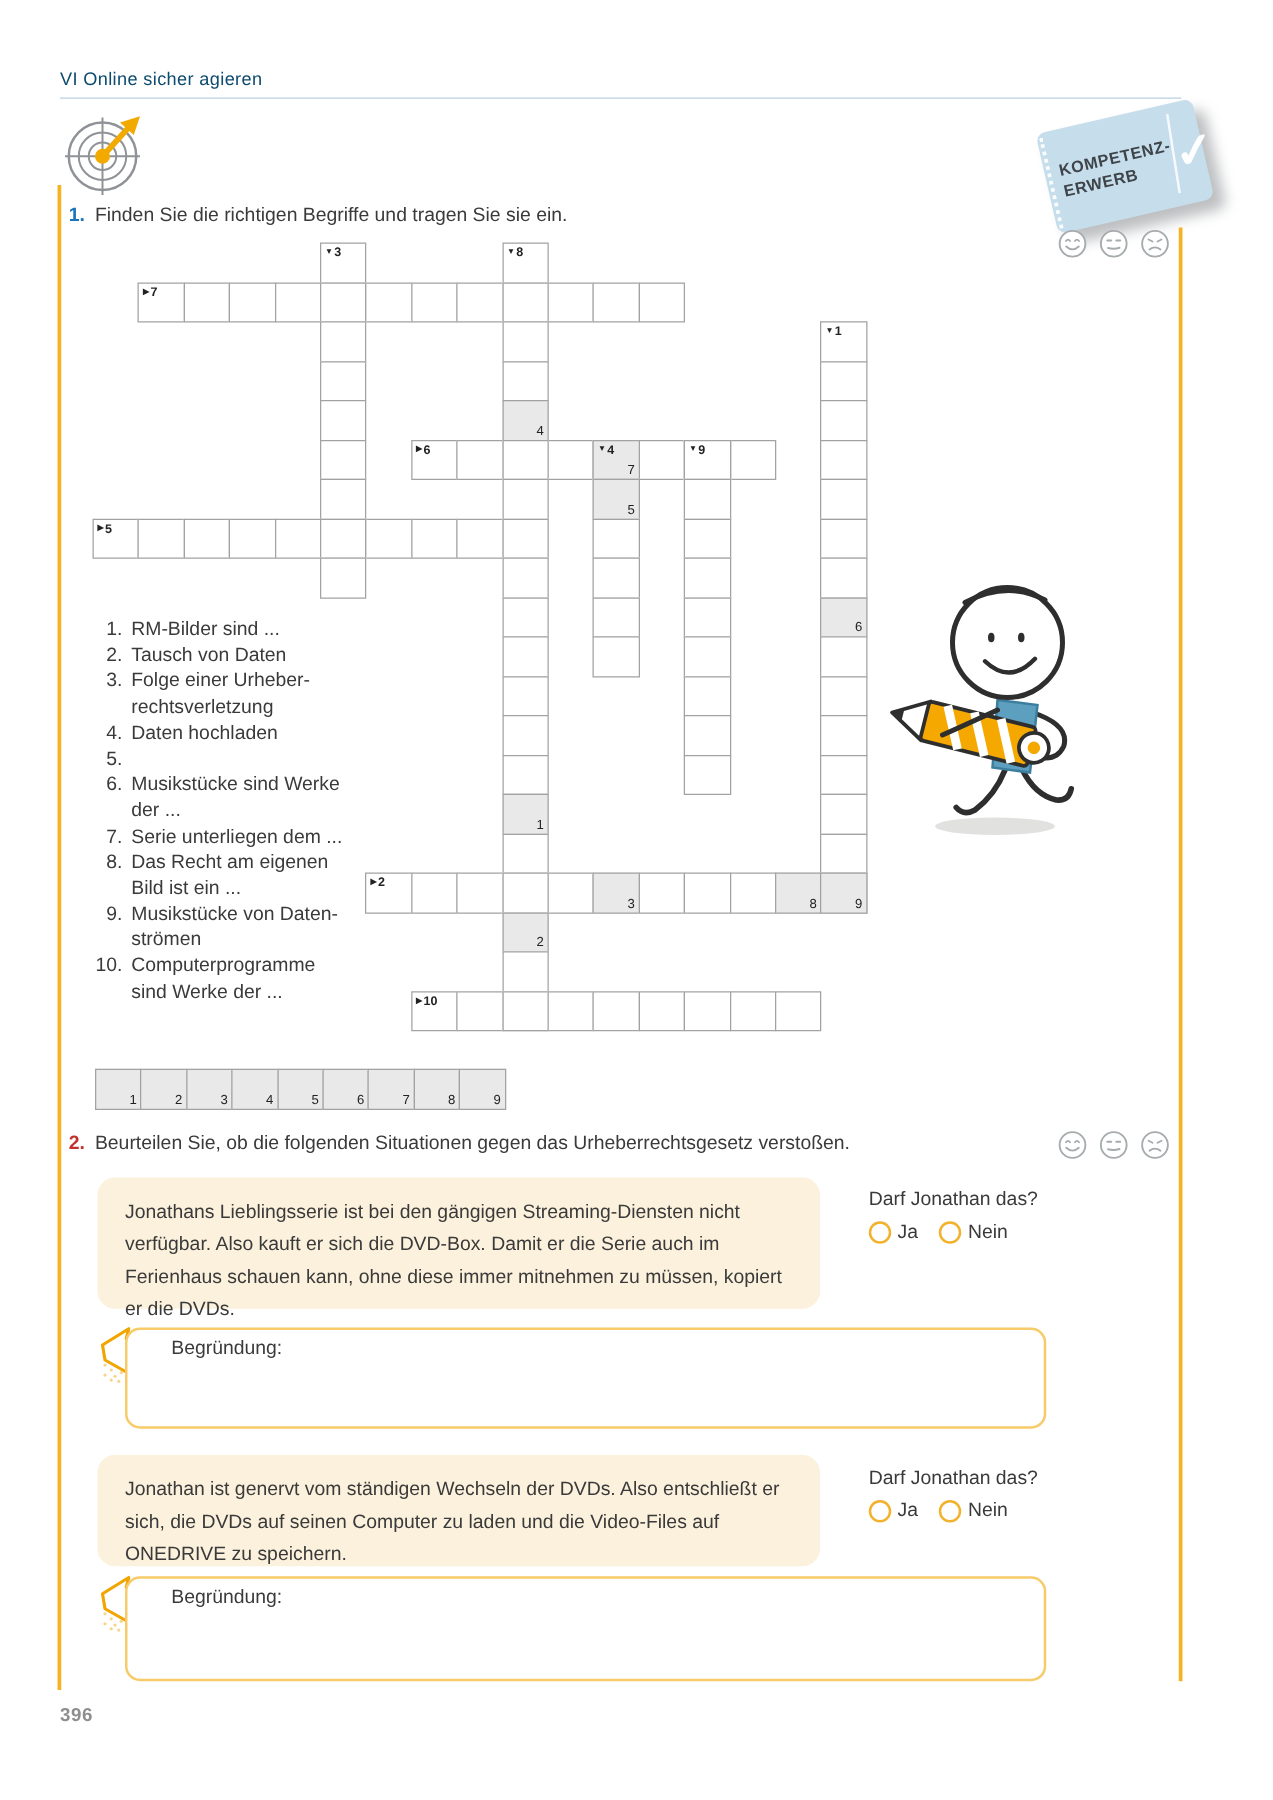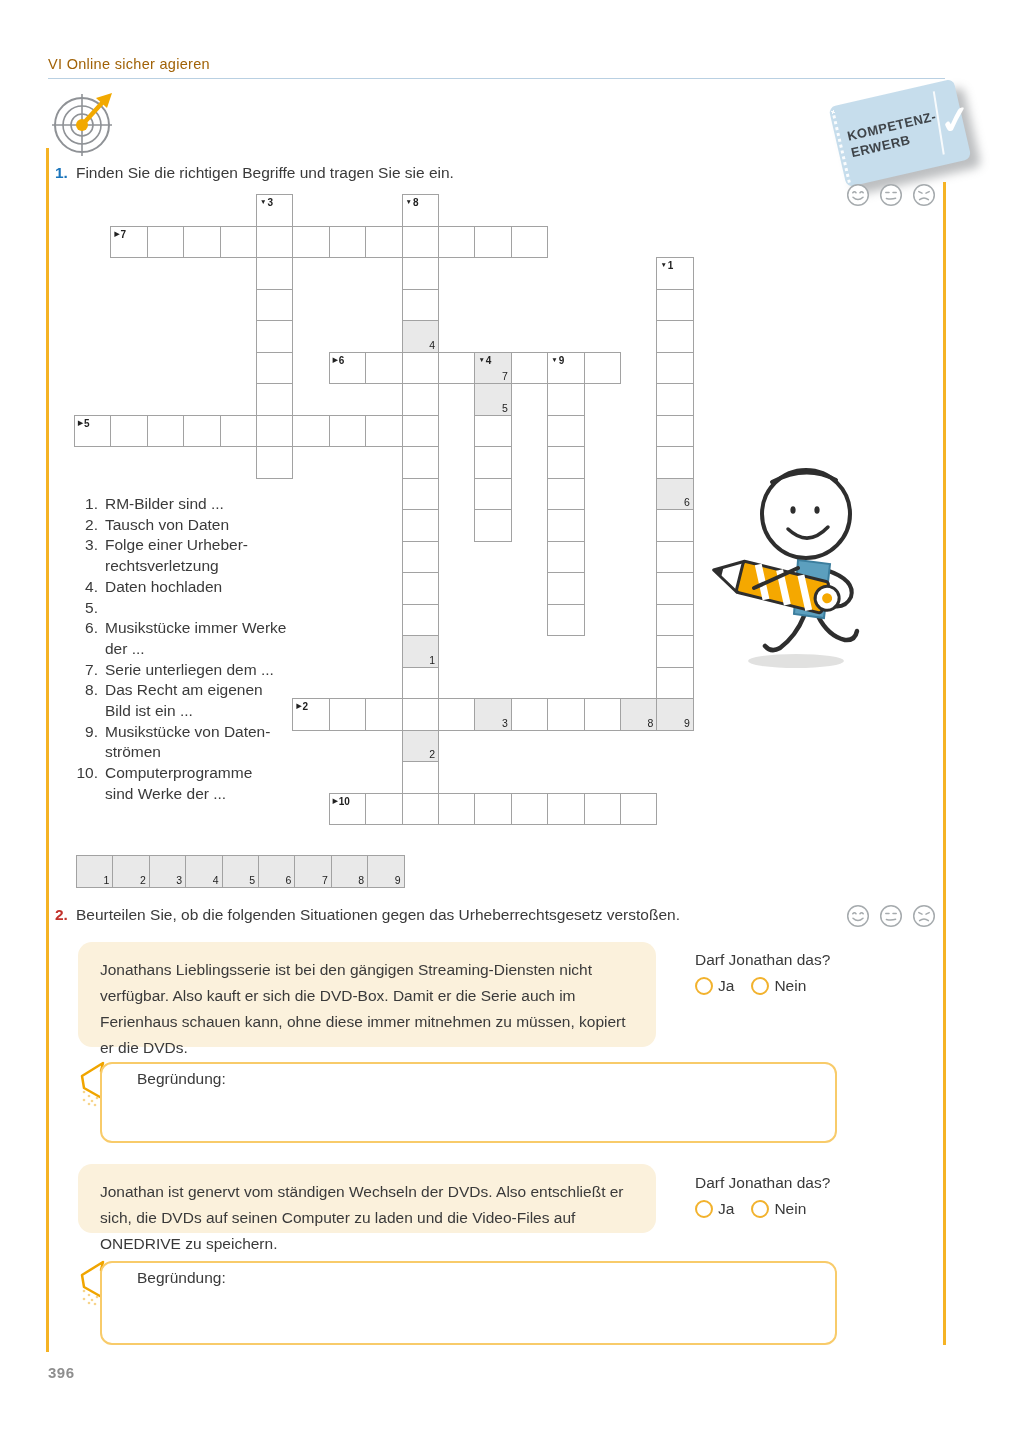--- a/index.html
+++ b/index.html
@@ -1,19 +1,19 @@
 <!DOCTYPE html>
 <html><head>
 <meta charset="utf-8">
 <style>
   html,body{margin:0;padding:0;background:#fff;}
   .page{position:relative;width:1018px;height:1440px;background:#fff;overflow:hidden;
         font-family:"Liberation Sans",sans-serif;color:#3a3a3a;}
 
-  .breadcrumb{position:absolute;left:48px;top:56px;font-size:14.5px;letter-spacing:.3px;color:#a16207;}
+  .breadcrumb{position:absolute;left:48px;top:56px;font-size:14.5px;letter-spacing:.3px;color:#0c4a6e;}
   .head-rule{position:absolute;left:48px;top:78px;width:897px;height:1px;background:#b9d0e2;}
 
   .banner{position:absolute;left:48px;top:102px;width:892px;height:45px;background:#f2a900;
           border-radius:14px 8px 12px 20px / 10px 14px 8px 12px;display:flex;align-items:center;}
   .banner-title{margin-left:102px;color:#fff;font-weight:bold;font-size:17px;letter-spacing:.2px;}
   .target-icon{position:absolute;left:52px;top:88px;}
 
   .badge{position:absolute;left:836px;top:92px;width:128px;height:82px;background:#c6ddec;
          transform:rotate(-13deg);border-radius:7px;display:flex;align-items:center;
          box-shadow:8px 10px 10px rgba(90,95,100,.40);}
@@ -290,21 +290,21 @@
         <span class="clue-text">
           <div>Daten hochladen</div>
         </span>
       </div>
       <div class="clue">
         <span class="clue-num">5.</span>
       </div>
       <div class="clue">
         <span class="clue-num">6.</span>
         <span class="clue-text">
-          <div>Musikstücke immer Werke</div>
+          <div>Musikstücke sind Werke</div>
           <div>der ...</div>
         </span>
       </div>
       <div class="clue">
         <span class="clue-num">7.</span>
         <span class="clue-text">
           <div>Serie unterliegen dem ...</div>
         </span>
       </div>
       <div class="clue">
@@ -424,21 +424,21 @@
       <circle cx="14" cy="43" r="1.3"></circle>
         <circle cx="19" cy="40" r="1.3"></circle>
         <circle cx="11" cy="46" r="1.3"></circle>
         <circle cx="17" cy="47" r="1.3"></circle>
     </g>
     <path d="M4 18 L25 5 L23 13 L53 25 L27 36 L29 43 L6 30 Z" fill="#ffffff" stroke="#f0a500" stroke-width="2.5" stroke-linejoin="round"></path>
   </svg>
   <div class="reason-box" style="top:1062px;height:81px;"></div>
   <div class="reason-label" style="top:1070px;">Begründung:</div>
 
-  <div class="scenario-box" style="top:1164px;height:69px;">
+  <div class="scenario-box" style="top:1164px;height:89px;">
     <span>Jonathan ist genervt vom ständigen Wechseln der DVDs. Also entschließt er sich, die DVDs auf seinen Computer zu laden und die Video-Files auf ONEDRIVE zu speichern.</span>
   </div>
   <div class="question" style="top:1174px;">Darf Jonathan das?</div>
   <div class="radio-row" style="top:1200px;">
       <span class="radio-option">
         <span class="radio-circle"></span>
         <span class="radio-label">Ja</span>
       </span>
       <span class="radio-option">
         <span class="radio-circle"></span>

